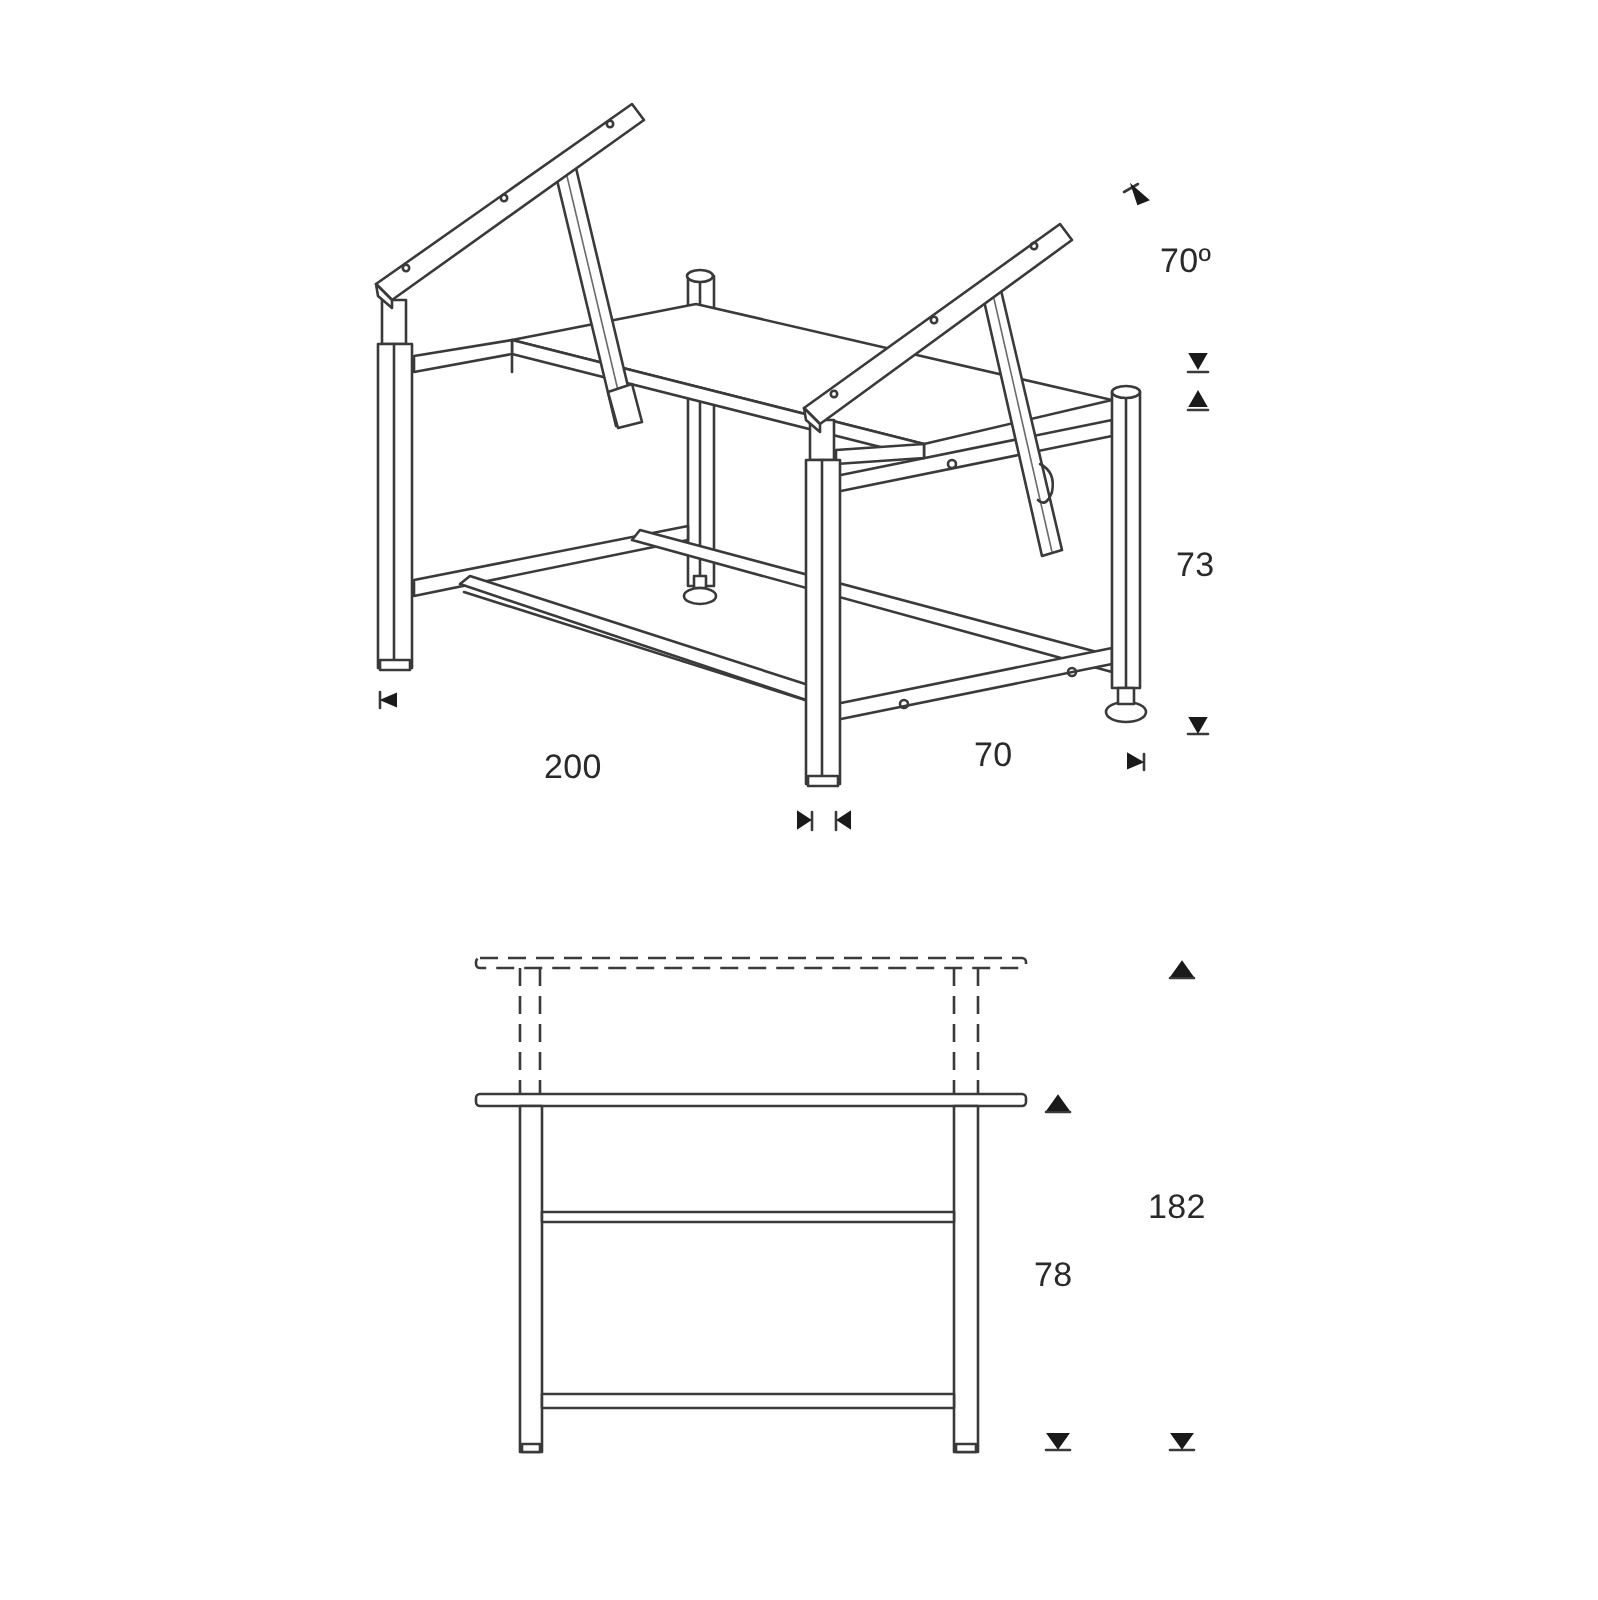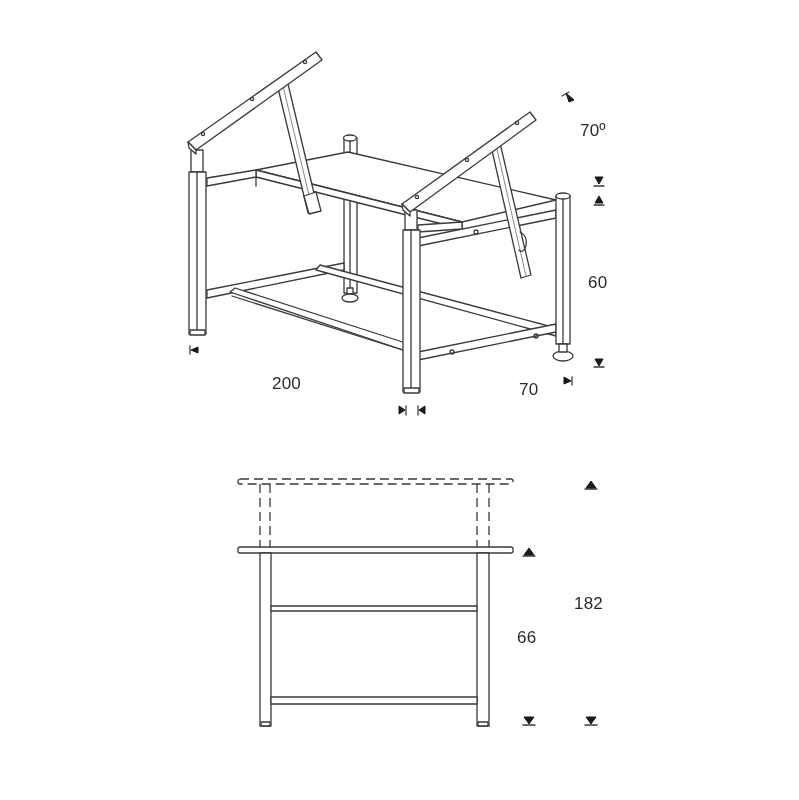--- a/index.html
+++ b/index.html
@@ -164,18 +164,18 @@
       <polygon class="arrow" points="524,717 534,717 529,724"></polygon>
 
       <line class="ln" x1="585" y1="725" x2="597" y2="725"></line>
       <polygon class="arrow" points="586,717 596,717 591,724"></polygon>
     </g>
   </g>
 </svg>
 
 
 <div class="dim" style="left:580px; top:121px;">70º</div>
-<div class="dim" style="left:588px; top:273px;">60</div>
+<div class="dim" style="left:588px; top:273px;">73</div>
 <div class="dim" style="left:272px; top:374px;">200</div>
-<div class="dim" style="left:487px; top:380px;margin-left:32px;">70</div>
+<div class="dim" style="left:487px; top:368px;">70</div>
 <div class="dim" style="left:574px; top:594px;">182</div>
-<div class="dim" style="left:517px; top:628px;">66</div>
+<div class="dim" style="left:517px; top:628px;">78</div>
 </div>
 
 </body></html>

